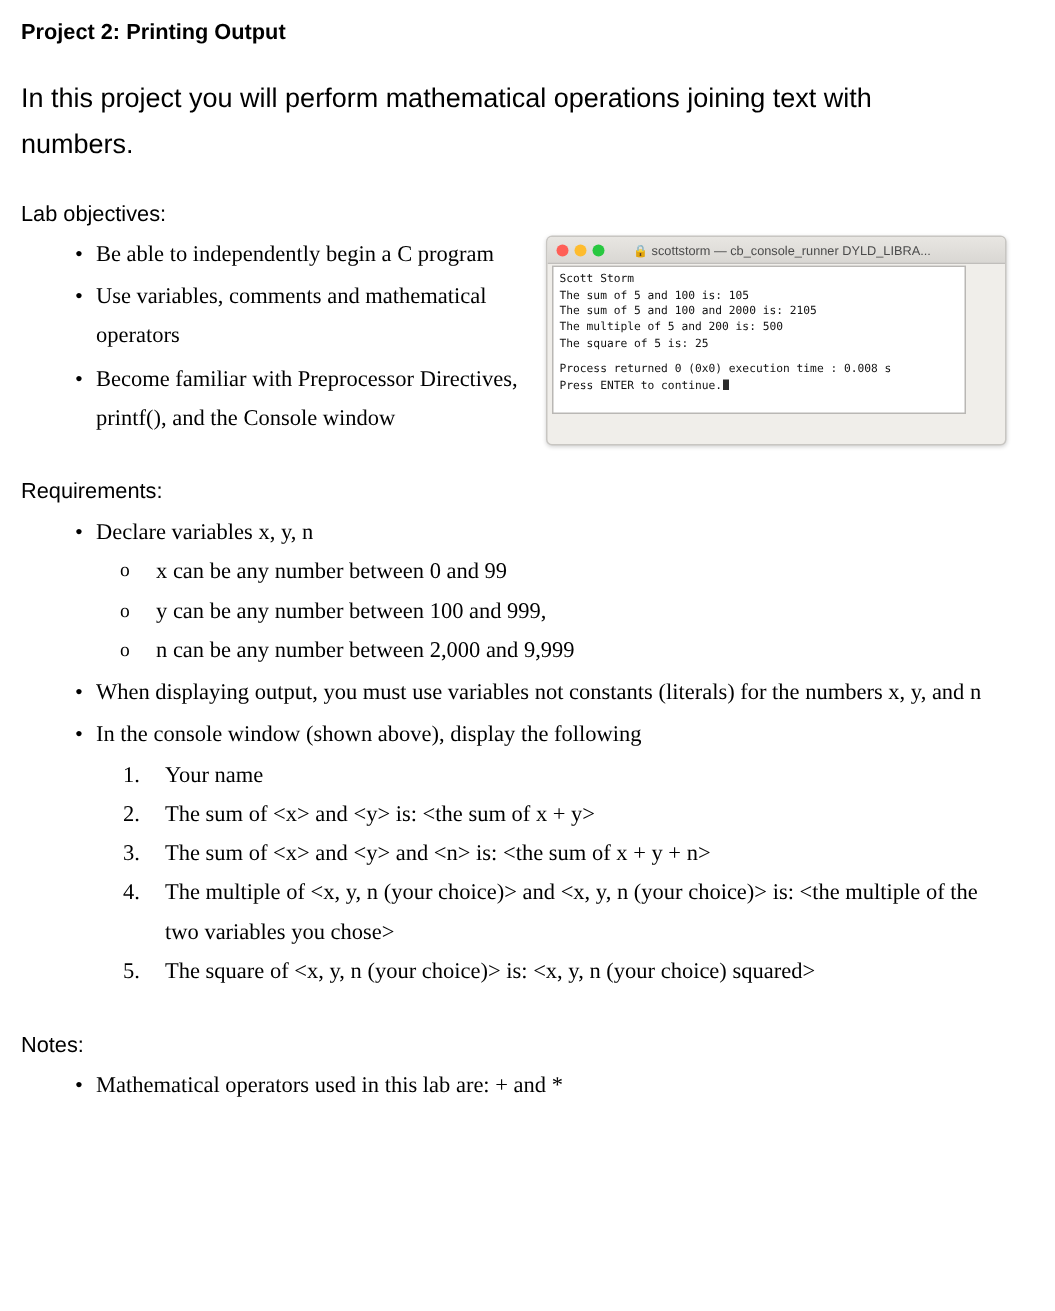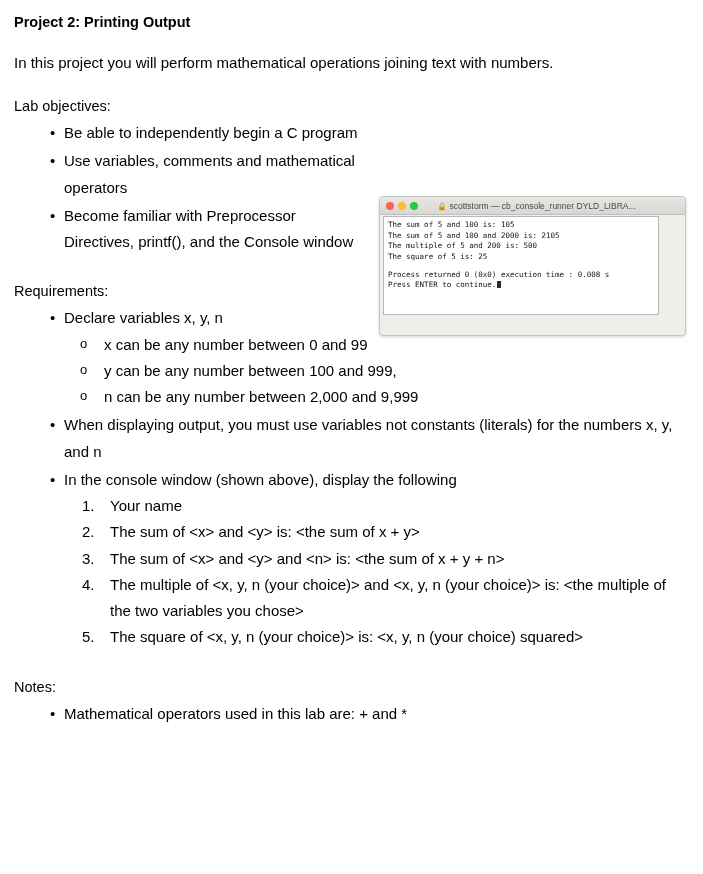--- a/index.html
+++ b/index.html
@@ -28,34 +28,35 @@
     top: 13px;
     width: 660px;
   }
   h1.title {
     font-size: 14.5px;
     font-weight: bold;
     margin: 0 0 18px 0;
     line-height: 1.3;
   }
   p.intro {
-    font-size: 15px;
+    font-size: 18px;
     line-height: 1.75;
     margin: 0 0 22px 0;
     max-width: 580px;
   }
   h2.section {
     font-size: 14.5px;
     font-weight: normal;
     margin: 0 0 6px 0;
   }
   ul.bullets {
     list-style: none;
     margin: 0;
     padding: 0;
+    font-family: Liberation Serif, serif;
   }
   ul.bullets > li {
     position: relative;
     font-size: 15px;
     line-height: 1.75;
     padding-left: 50px;
     margin: 0 0 2px 0;
   }
   ul.bullets > li::before {
     content: "\2022";
@@ -111,30 +112,29 @@
     left: 18px;
     top: 0;
     font-size: 15px;
     line-height: 1.75;
   }
   .spacer-lg { height: 26px; }
 
   
   .console-shot {
     position: absolute;
-    left: 379px;
+    left: 364px;
     top: 157px;
     width: 305px;
     height: 138px;
     background: #f0eeea;
     border: 1px solid #c8c6c2;
     border-radius: 4px;
     box-shadow: 0 1px 3px rgba(0,0,0,0.18);
     overflow: hidden;
-    margin-top: 39px;
   }
   .console-titlebar {
     height: 17px;
     background: linear-gradient(#e8e6e2, #d9d7d3);
     border-bottom: 1px solid #c0bebb;
     display: flex;
     align-items: center;
     padding: 0 6px;
     position: relative;
   }
@@ -251,20 +251,21 @@
   <div class="console-shot">
     <div class="console-titlebar">
       <div class="traffic">
         <span class="dot red"></span>
         <span class="dot yellow"></span>
         <span class="dot green"></span>
       </div>
       <div class="console-title"><span class="lock">🔒</span><span>scottstorm — cb_console_runner DYLD_LIBRA...</span></div>
     </div>
     <div class="console-body">
+      <div>Scott Storm</div>
       <div>The sum of 5 and 100 is: 105</div>
       <div>The sum of 5 and 100 and 2000 is: 2105</div>
       <div>The multiple of 5 and 200 is: 500</div>
       <div>The square of 5 is: 25</div>
       <div class="blank"></div>
       <div>Process returned 0 (0x0)   execution time : 0.008 s</div>
       <div><span>Press ENTER to continue.</span><span class="console-caret"></span></div>
     </div>
   </div>
 

